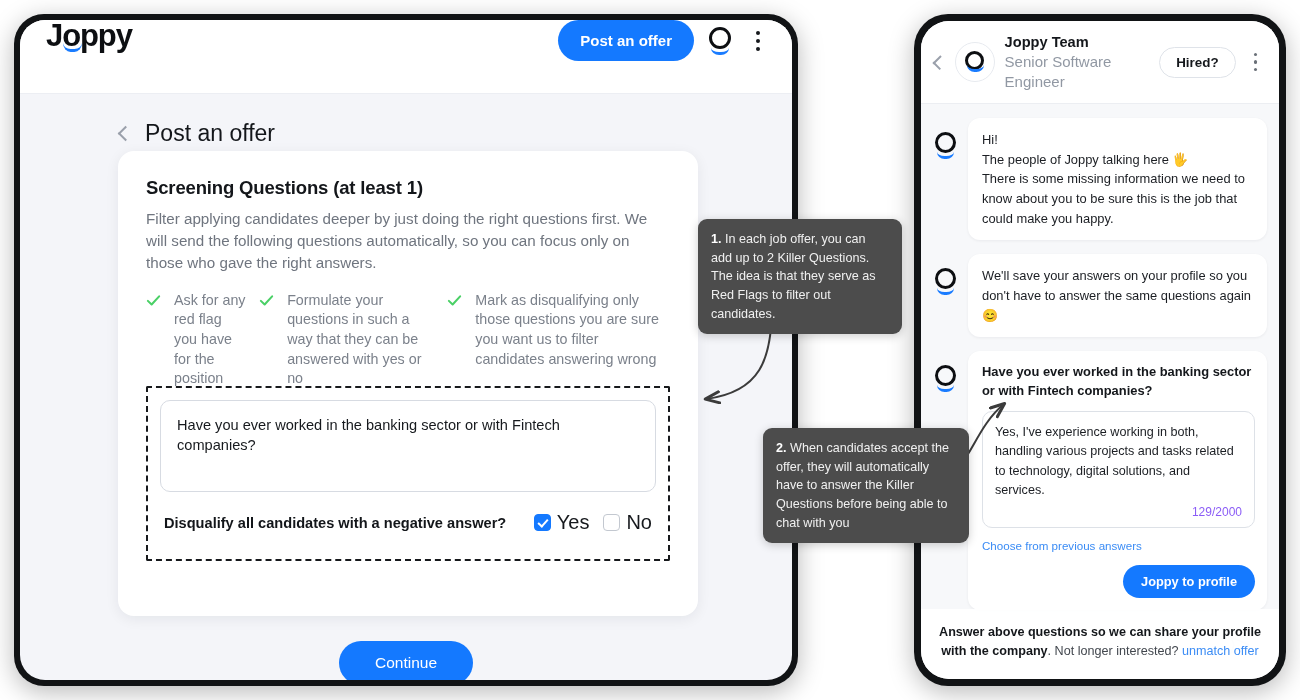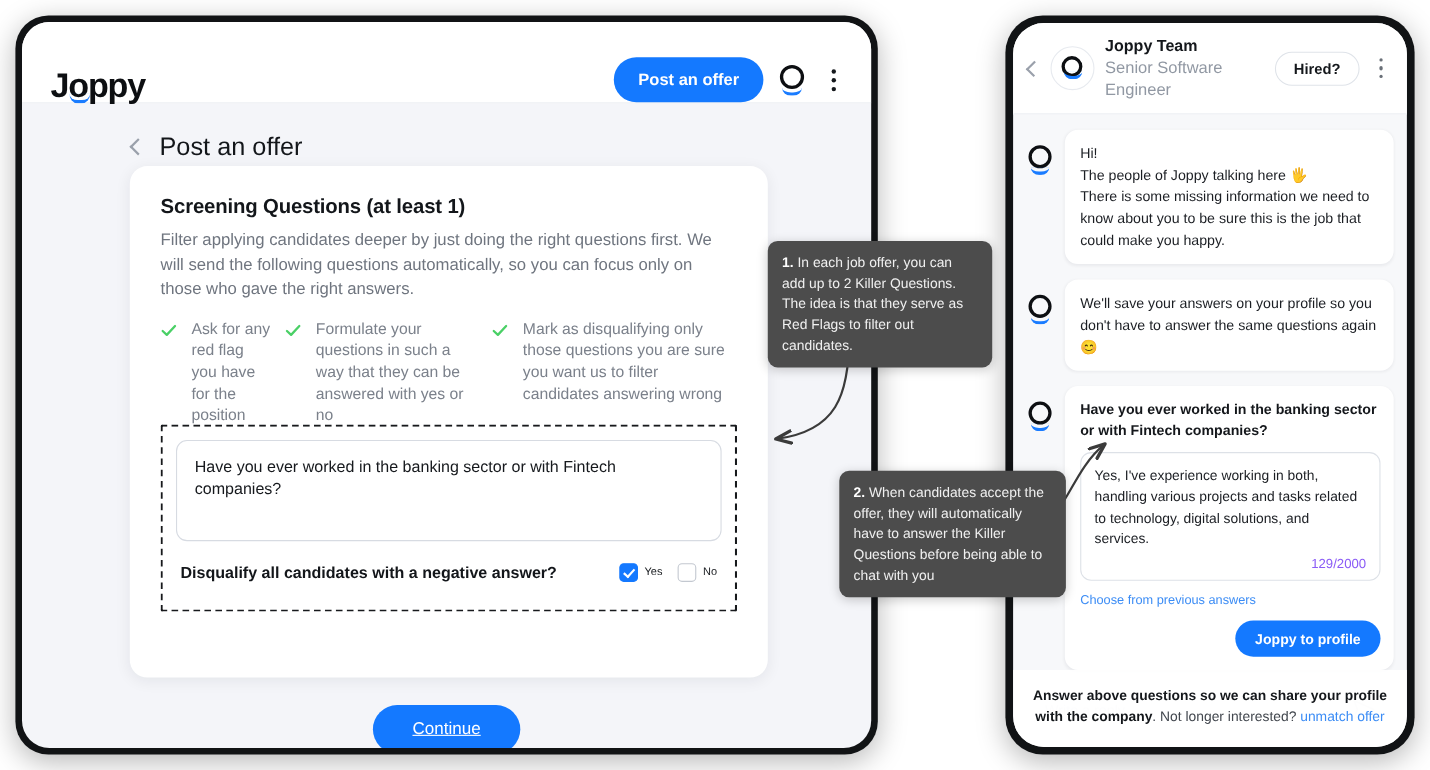--- a/index.html
+++ b/index.html
@@ -22,21 +22,21 @@
   }
   .desktop-screen {
     width: 100%; height: 100%;
     background: #f4f5f9;
     border-radius: 25px;
     overflow: hidden;
     position: relative;
   }
   .desktop-topbar {
     height: 74px; background: #ffffff;
-    display: flex; align-items: flex-end; justify-content: space-between;
+    display: flex; align-items: flex-start; justify-content: space-between;
     padding: 0 24px 0 26px;
     border-bottom: 1px solid #eceef3;
   }
   .logo-wrap { position: relative; display:inline-block; }
   .logo-text {
     font-size: 31px; font-weight: 700; letter-spacing: -1.1px;
     color: #0d0f12; line-height: 1;
   }
   .logo-smile {
     position: absolute; left: 17px; bottom: -1px;
@@ -115,27 +115,27 @@
   .disq-label { font-size: 14.6px; font-weight: 700; color: #13161a; }
   .radios { display: flex; align-items: center; gap: 14px; }
   .radio-opt { display: flex; align-items: center; gap: 6px; cursor: pointer; }
   .cbox { width: 17px; height: 17px; border-radius: 4px; border: 1.6px solid #c3c8d0; background: #fff; position: relative; }
   .cbox.on { background: #1479ff; border-color: #1479ff; }
   .cbox.on::after {
     content: ""; position: absolute; left: 5px; top: 2px;
     width: 4px; height: 8px; border: solid #fff;
     border-width: 0 2px 2px 0; transform: rotate(42deg);
   }
-  .radio-opt span { font-size: 10px; color: #16191d; }
+  .radio-opt span { font-size: 20px; color: #16191d; }
 
   .continue-wrap { position: absolute; left: 0; right: 0; top: 621px; display: flex; justify-content: center; }
   .btn-continue {
     background: #1479ff; color: #fff; border: none;
     font-size: 15.5px; font-weight: 400;
-    padding: 13px 36px; border-radius: 24px; cursor: pointer; text-decoration: underline;
+    padding: 13px 36px; border-radius: 24px; cursor: pointer;
   }
 
   
   .phone-frame {
     position: absolute; left: 914px; top: 14px;
     width: 372px; height: 672px;
     background: #111315; border-radius: 34px; padding: 7px;
     box-shadow: 0 6px 26px rgba(0,0,0,.28);
   }
   .phone-screen {

